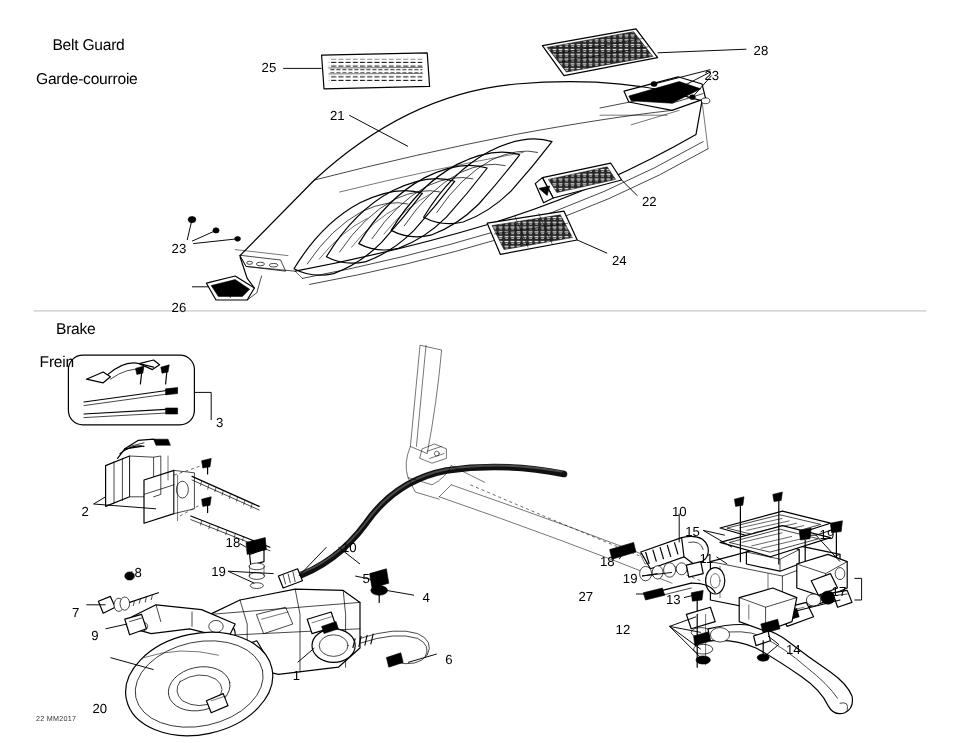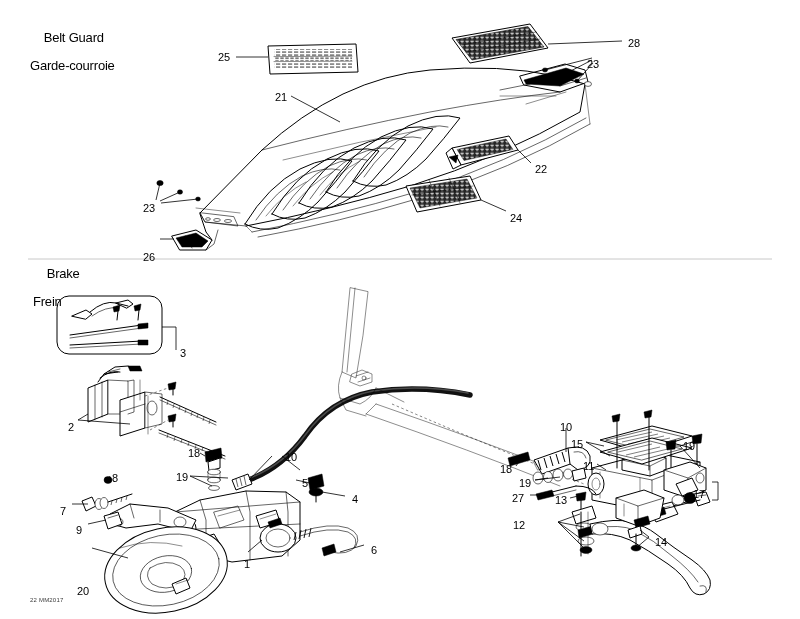--- a/index.html
+++ b/index.html
@@ -658,19 +658,19 @@
       <div class="callout" style="left: 244px; top: 559px;">1</div>
       <div class="callout" style="left: 371px; top: 545px;">6</div>
       <div class="callout" style="left: 77px; top: 546px; margin-top: 40px;">20</div>
       <div class="callout" style="left: 560px; top: 422px;">10</div>
       <div class="callout" style="left: 571px; top: 439px;">15</div>
       <div class="callout" style="left: 683px; top: 441px;">19</div>
       <div class="callout" style="left: 500px; top: 464px;">18</div>
       <div class="callout" style="left: 583px; top: 461px;">11</div>
       <div class="callout" style="left: 519px; top: 478px;">19</div>
       <div class="callout" style="left: 693px; top: 489px;">17</div>
-      <div class="callout" style="left: 512px; top: 493px;">27</div>
+      <div class="callout" style="left: 482px; top: 493px;">27</div>
       <div class="callout" style="left: 555px; top: 495px;">13</div>
       <div class="callout" style="left: 655px; top: 537px;">14</div>
       <div class="callout" style="left: 513px; top: 520px;">12</div>
     </div>
 
 </div>
 
 </body></html>

